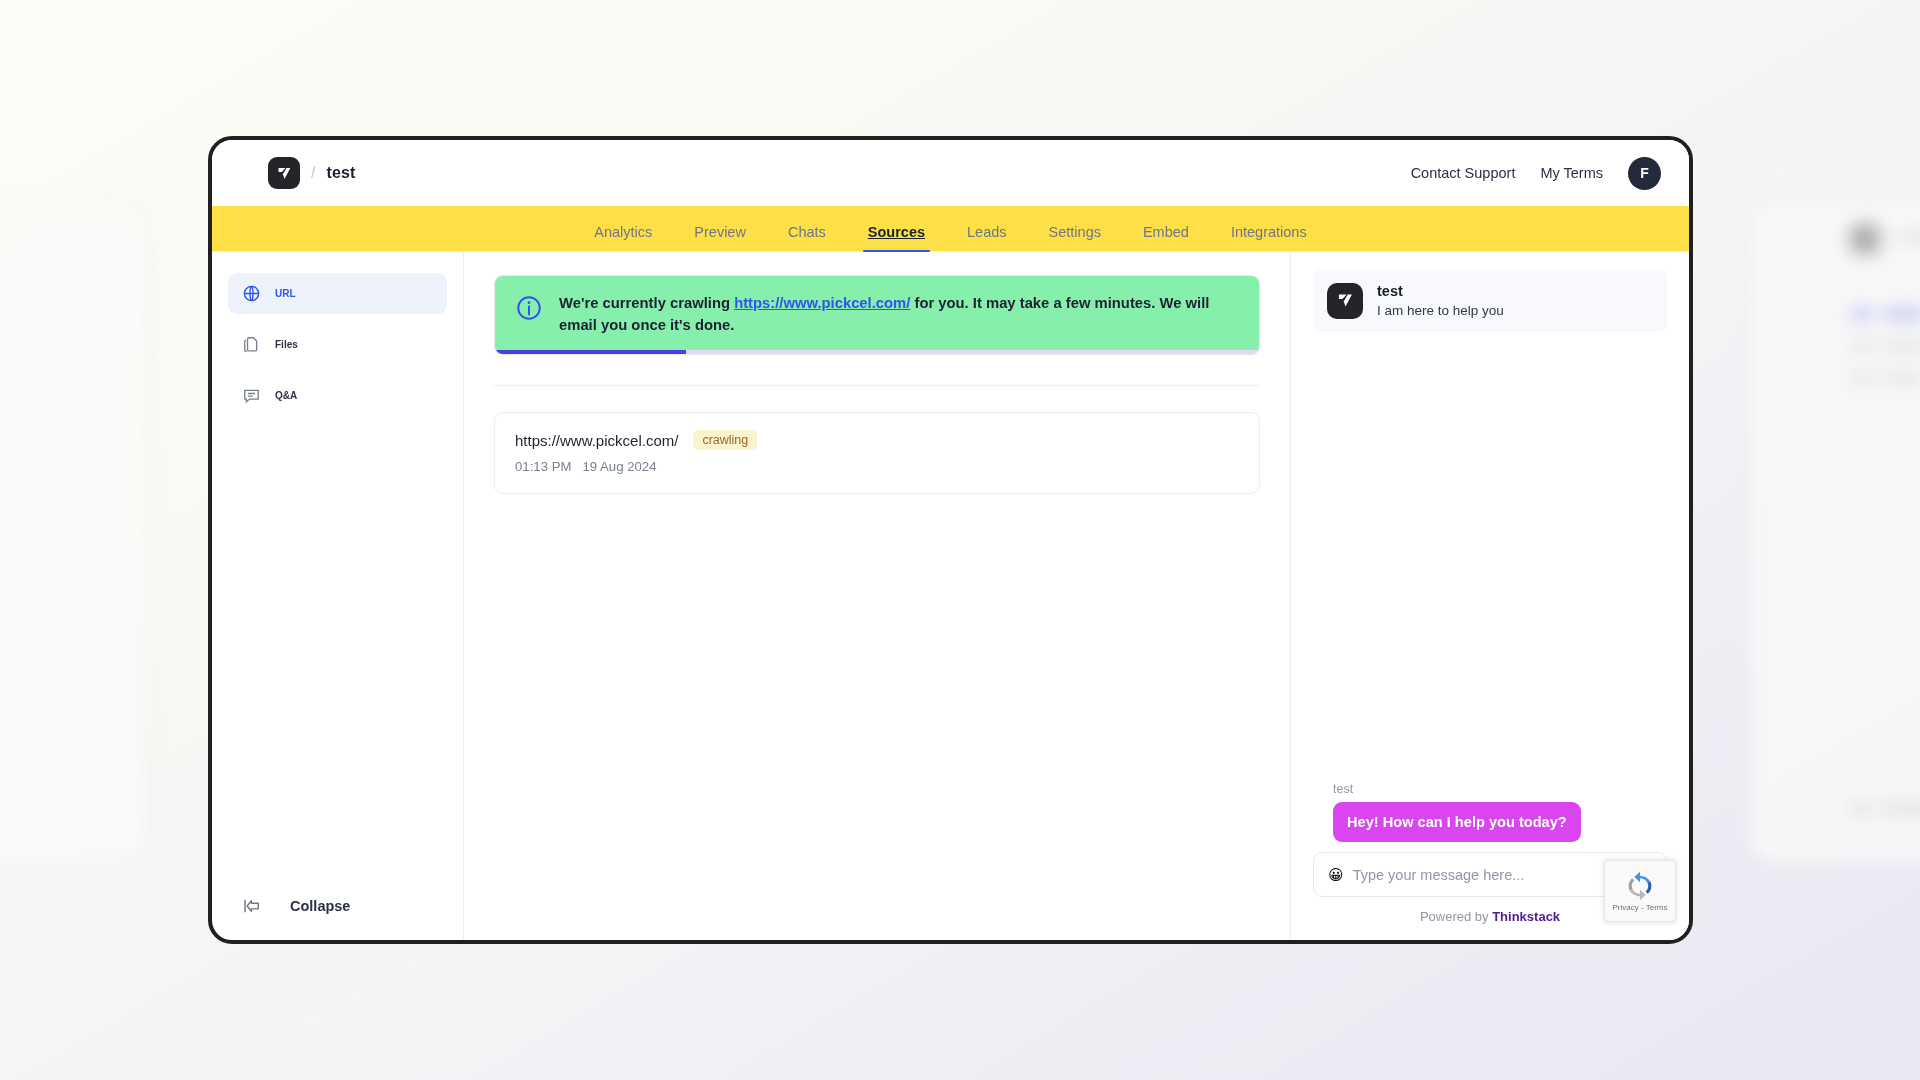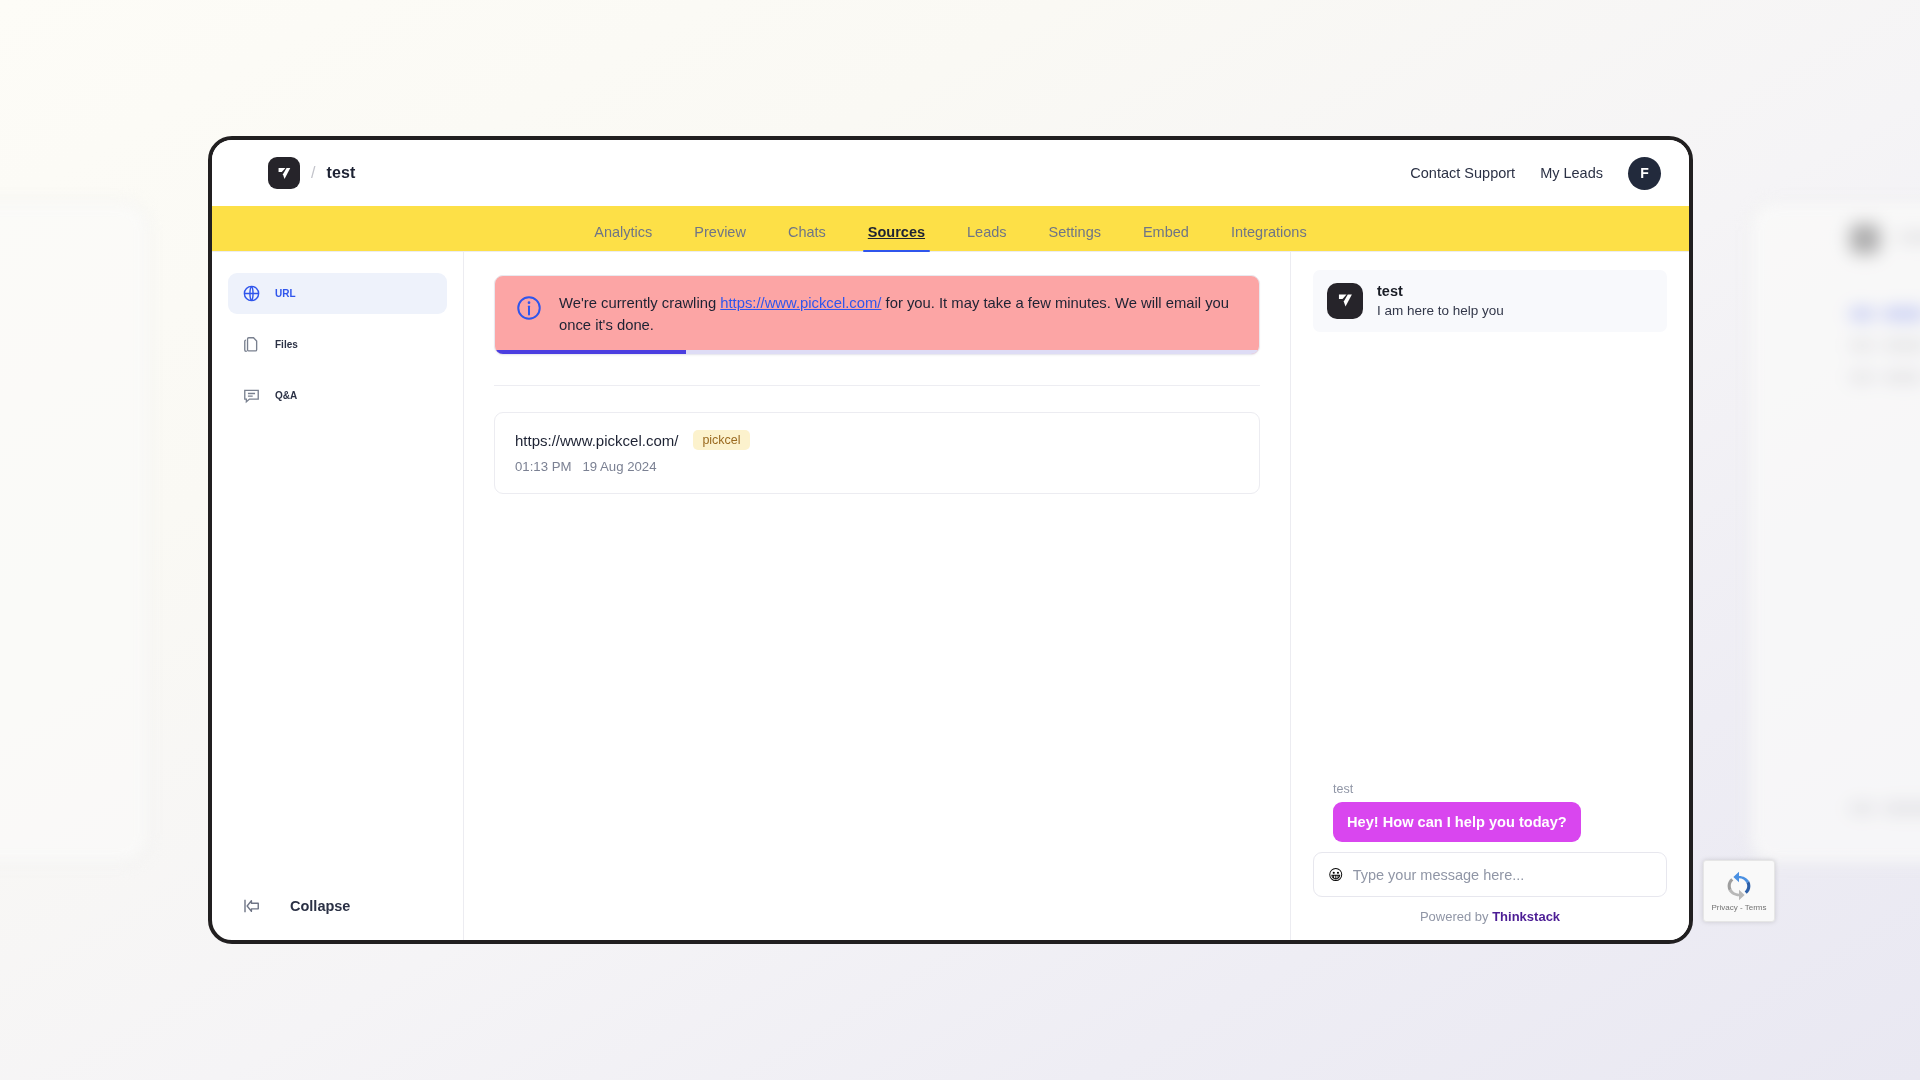--- a/index.html
+++ b/index.html
@@ -151,26 +151,27 @@
     flex: 1;
     min-width: 0;
     border-right: 1px solid #ececf1;
     padding: 23px 30px 0;
   }
 
   .alert {
     position: relative;
     border: 1px solid #e9e9ef;
     border-radius: 9px;
-    background: #fca5a5;
+    background: #86efac;
     box-shadow: 0 1px 2px rgba(20,20,40,.04);
     padding: 16px 20px 18px 20px;
     display: flex;
     gap: 16px;
     overflow: hidden;
+    font-weight: bold;
   }
   .info-ico { width: 28px; height: 28px; flex: none; margin-top: 2px; }
   .alert-text {
     font-size: 14.8px;
     line-height: 1.5;
     color: #1d2233;
   }
   .alert-text a { color: #2f55ec; text-decoration: underline; }
   .progress-track {
     position: absolute;
@@ -269,21 +270,21 @@
     text-align: center;
     font-size: 13px;
     color: #9096a6;
     padding: 12px 0 16px;
   }
   .powered b { color: #4c1d95; }
 
   
   .recaptcha {
     position: absolute;
-    left: 1703px; top: 860px;
+    left: 1604px; top: 860px;
     width: 72px; height: 62px;
     background: #f9f9f9;
     border: 1px solid #e6e6e6;
     border-radius: 3px;
     box-shadow: 0 0 5px rgba(0,0,0,.15);
     display: flex; flex-direction: column;
     align-items: center; justify-content: center;
     gap: 2px;
     z-index: 5;
   }
@@ -321,21 +322,21 @@
             <path d="M4.5 5.2 L13.2 5.2 L8.6 10.2 L4.5 10.2 Z" fill="#ffffff"></path>
             <path d="M14.6 5.2 L19.3 5.2 L12.0 18.8 L10.0 13.0 Z" fill="#ffffff"></path>
           </svg>
         </span>
         <span class="slash">/</span>
         <span class="bot-name">test</span>
       </div>
 
       <div class="topbar-right">
         <a class="top-link" href="#">Contact Support</a>
-        <a class="top-link" href="#">My Leads</a>
+        <a class="top-link" href="#">My Terms</a>
         <div class="avatar">F</div>
       </div>
     </div>
 
     <div class="tabbar">
       <div class="tab">Analytics</div>
       <div class="tab">Preview</div>
       <div class="tab">Chats</div>
       <div class="tab active">Sources</div>
       <div class="tab">Leads</div>
@@ -395,21 +396,21 @@
           <div class="progress-track">
             <div class="progress-fill" style="width: 25%;"></div>
           </div>
         </div>
 
         <div class="divider"></div>
 
         <div class="src-card">
           <div class="src-top">
             <span class="src-url">https://www.pickcel.com/</span>
-            <span class="badge">pickcel</span>
+            <span class="badge">crawling</span>
           </div>
           <div class="src-meta">
             <span>01:13 PM</span>
             <span>19 Aug 2024</span>
           </div>
         </div>
       </div>
 
       <div class="chatcol">
 

